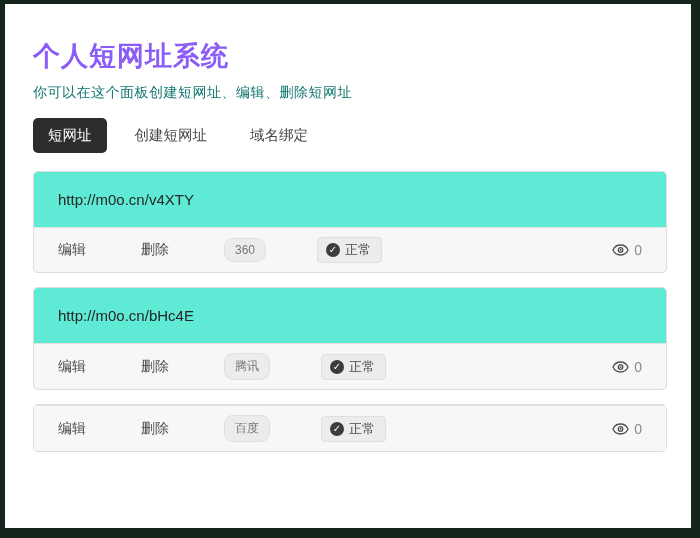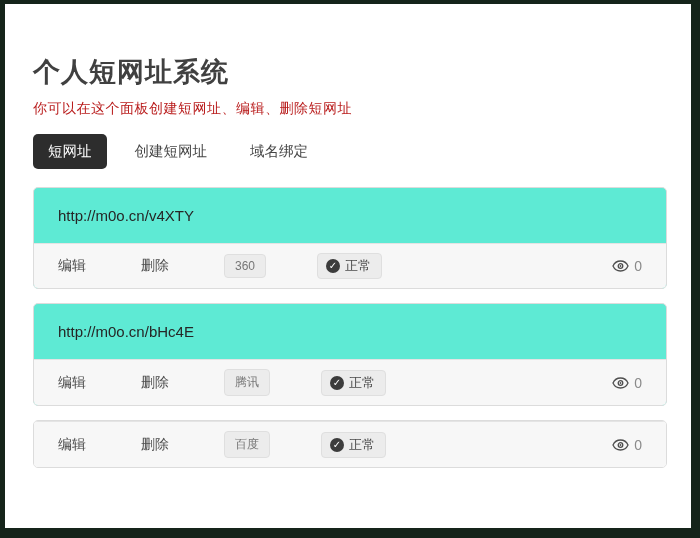--- a/index.html
+++ b/index.html
@@ -12,30 +12,30 @@
   .frame {
     width: 700px; height: 538px;
     border-style: solid;
     border-color: #15241a;
     border-width: 4px 9px 10px 5px;
     background: #ffffff;
   }
   .content { padding: 21px 24px 0 28px; }
 
   .page-title {
-    margin: 29px 0 0 0;
+    margin: 13px 0 0 0;
     font-size: 27px;
     font-weight: 700;
-    color: #404040;
+    color: #8b5cf6;
     letter-spacing: 1px;
   }
   .page-subtitle {
     margin-top: 10px;
     font-size: 14px;
-    color: #b91c1c;
+    color: #0f766e;
     letter-spacing: 0.5px;
   }
 
   .nav-tabs { margin-top: 16px; display: flex; align-items: center; }
   .tab {
     padding: 8px 15px;
     margin-right: 13px;
     font-size: 14.5px;
     color: #464646;
     border-radius: 5px;
@@ -70,21 +70,21 @@
   .action-link {
     color: #4c4c4c;
     font-size: 14px;
     margin-right: 15px;
     cursor: pointer;
     text-decoration: none;
   }
   .badge-source {
     background: #ececec;
     border: 1px solid #dfdfdf;
-    border-radius: 4px;
+    border-radius: 9px;
     padding: 4px 10px;
     font-size: 12px;
     color: #767676;
     margin-right: 11px;
     white-space: nowrap;
   }
   .badge-status {
     background: #ececec;
     border: 1px solid #dfdfdf;
     border-radius: 4px;

